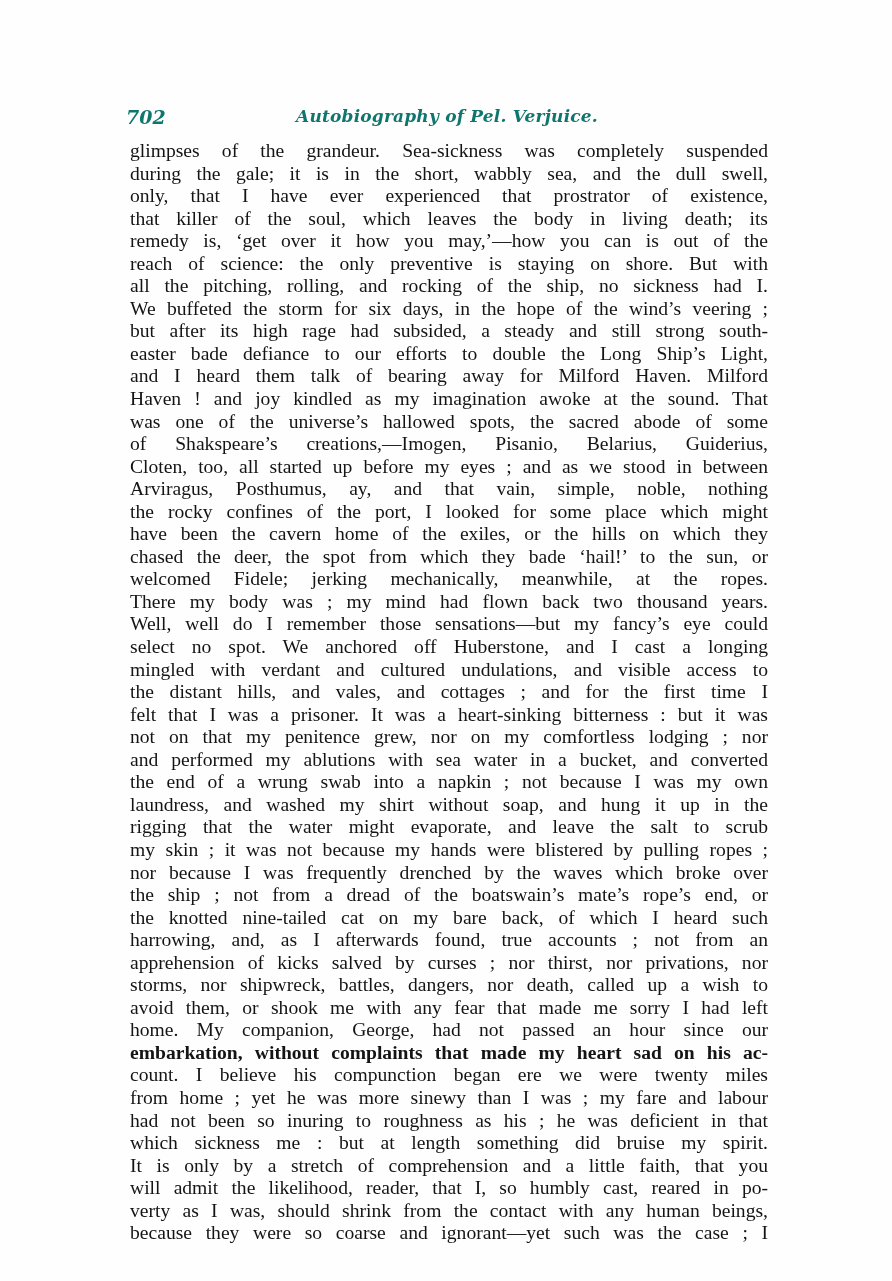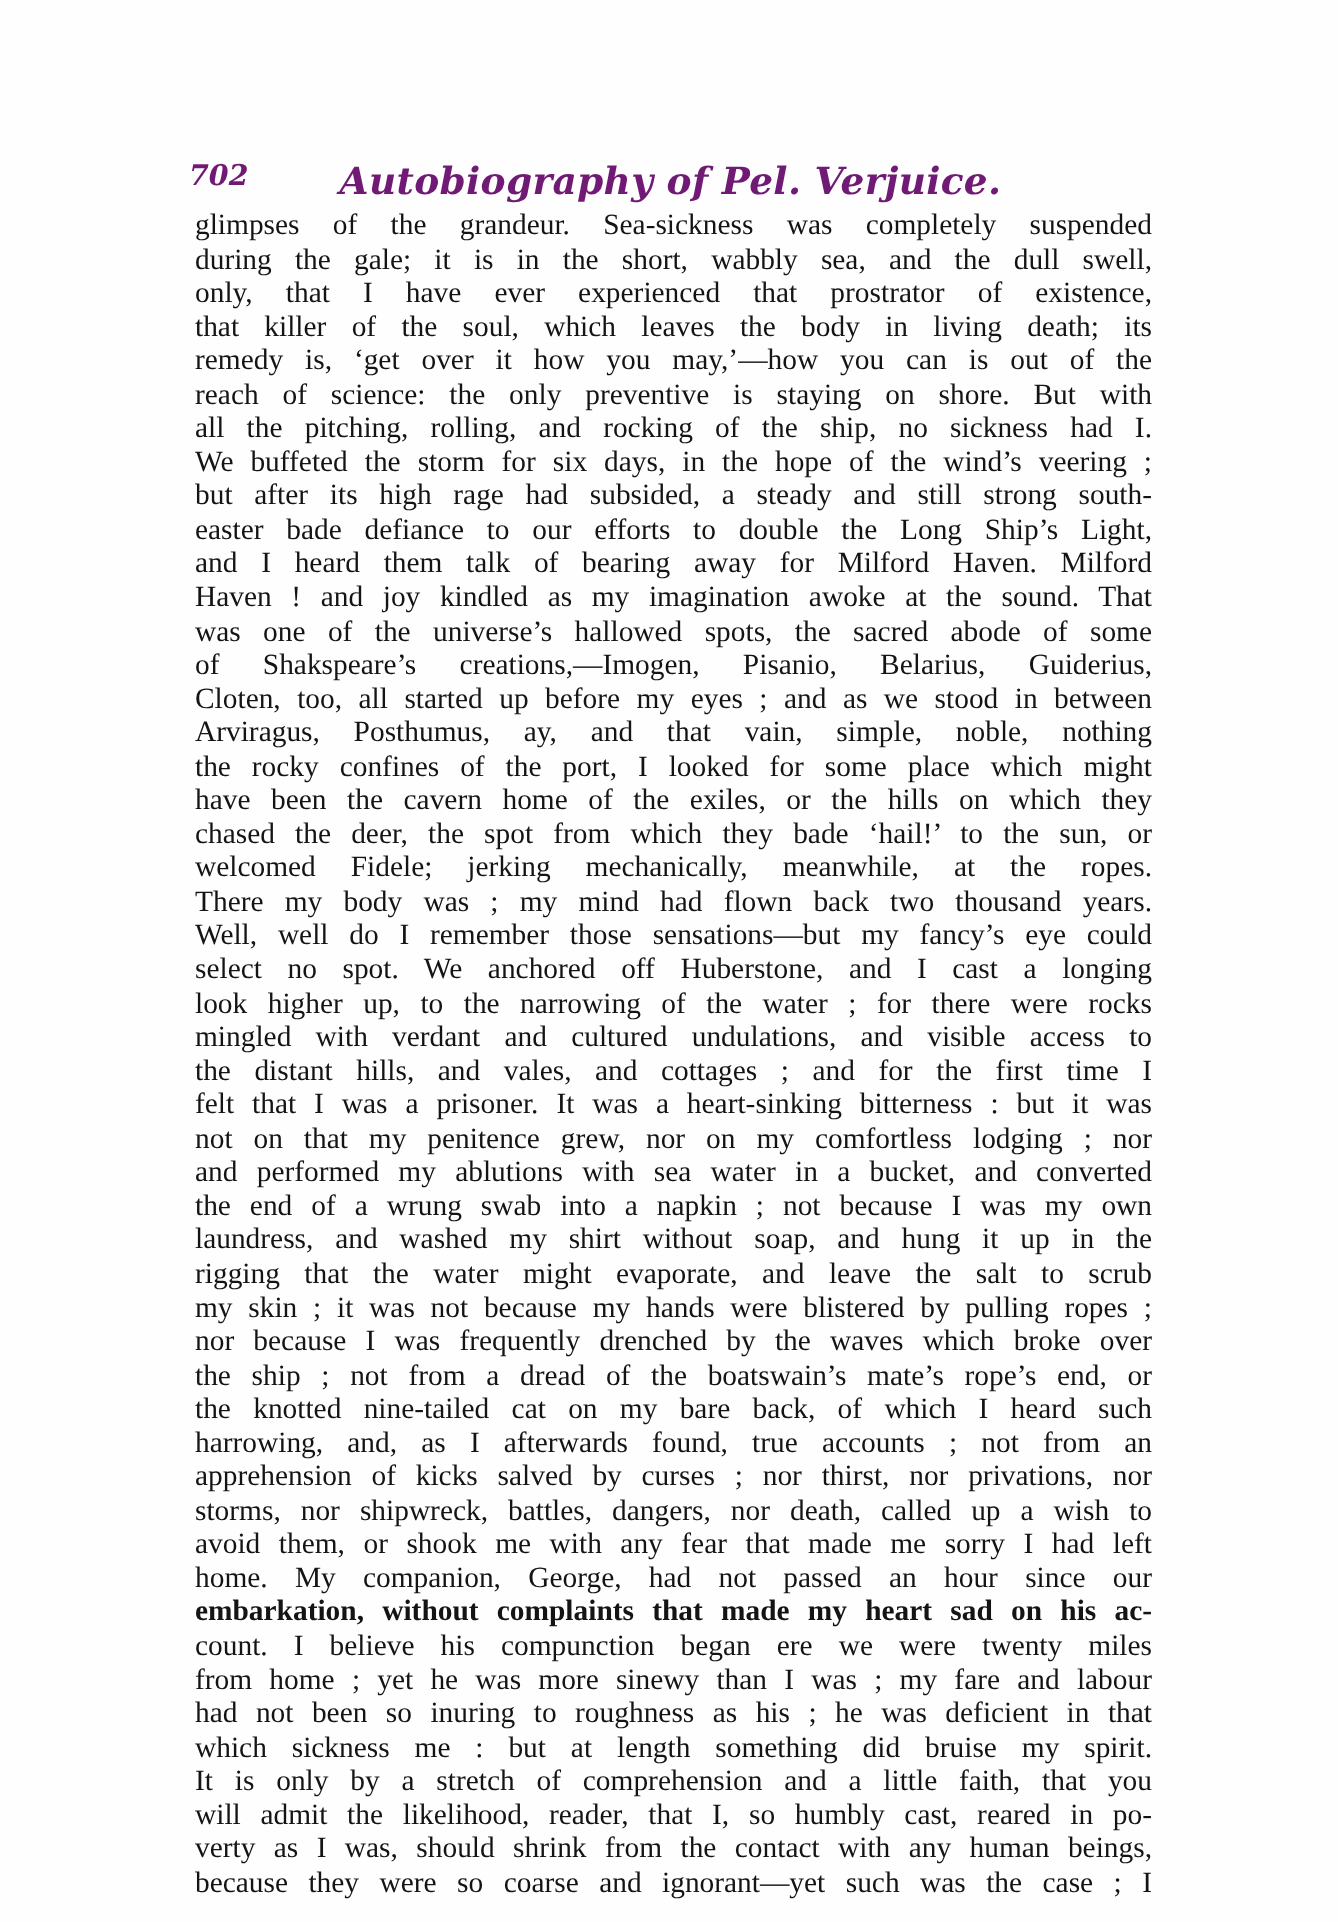--- a/index.html
+++ b/index.html
@@ -2,28 +2,28 @@
 <html><head>
 <meta charset="utf-8">
 <style>
   html, body { margin: 0; padding: 0; background: #ffffff; }
   body { width: 892px; height: 1281px; position: relative; overflow: hidden; }
   .page {
     position: absolute; left: 0; top: 0; width: 892px; height: 1281px; background: #fefefe;
   }
   .running-head {
     position: absolute; left: 126px; top: 106px; width: 642px; height: 26px;
-    font-family: "DejaVu Serif", serif; color: #701a75;
+    font-family: "DejaVu Serif", serif; color: #0f766e;
   }
   .page-number {
     position: absolute; left: 0; top: 0; font-size: 19px; font-style: italic; font-weight: bold;
   }
   .head-title {
     position: absolute; left: 0; right: 0; top: 0; text-align: center;
-    font-size: 25px; font-style: italic; font-weight: bold; letter-spacing: 0.2px;
+    font-size: 17px; font-style: italic; font-weight: bold; letter-spacing: 0.2px;
   }
   .body-text {
     position: absolute; left: 130px; top: 140px; width: 638px;
     font-family: "Liberation Serif", serif; font-size: 19.6px; color: #141414;
   }
   .line {
     display: block; height: 22.55px; line-height: 22.55px; white-space: nowrap;
     text-align: justify; text-align-last: justify; overflow: visible;
   }
 </style>
@@ -53,21 +53,20 @@
       <span class="line" style="display: block; width: 638px;">of Shakspeare’s creations,—Imogen, Pisanio, Belarius, Guiderius,</span>
       <span class="line" style="display: block; width: 638px;">Cloten, too, all started up before my eyes ; and as we stood in between</span>
       <span class="line" style="display: block; width: 638px;">Arviragus, Posthumus, ay, and that vain, simple, noble, nothing</span>
       <span class="line" style="display: block; width: 638px;">the rocky confines of the port, I looked for some place which might</span>
       <span class="line" style="display: block; width: 638px;">have been the cavern home of the exiles, or the hills on which they</span>
       <span class="line" style="display: block; width: 638px;">chased the deer, the spot from which they bade ‘hail!’ to the sun, or</span>
       <span class="line" style="display: block; width: 638px;">welcomed Fidele; jerking mechanically, meanwhile, at the ropes.</span>
       <span class="line" style="display: block; width: 638px;">There my body was ; my mind had flown back two thousand years.</span>
       <span class="line" style="display: block; width: 638px;">Well, well do I remember those sensations—but my fancy’s eye could</span>
       <span class="line" style="display: block; width: 638px;">select no spot. We anchored off Huberstone, and I cast a longing</span>
-      <span class="line" style="display: block; width: 638px;">look higher up, to the narrowing of the water ; for there were rocks</span>
       <span class="line" style="display: block; width: 638px;">mingled with verdant and cultured undulations, and visible access to</span>
       <span class="line" style="display: block; width: 638px;">the distant hills, and vales, and cottages ; and for the first time I</span>
       <span class="line" style="display: block; width: 638px;">felt that I was a prisoner. It was a heart-sinking bitterness : but it was</span>
       <span class="line" style="display: block; width: 638px;">not on that my penitence grew, nor on my comfortless lodging ; nor</span>
       <span class="line" style="display: block; width: 638px;">and performed my ablutions with sea water in a bucket, and converted</span>
       <span class="line" style="display: block; width: 638px;">the end of a wrung swab into a napkin ; not because I was my own</span>
       <span class="line" style="display: block; width: 638px;">laundress, and washed my shirt without soap, and hung it up in the</span>
       <span class="line" style="display: block; width: 638px;">rigging that the water might evaporate, and leave the salt to scrub</span>
       <span class="line" style="display: block; width: 638px;">my skin ; it was not because my hands were blistered by pulling ropes ;</span>
       <span class="line" style="display: block; width: 638px;">nor because I was frequently drenched by the waves which broke over</span>

